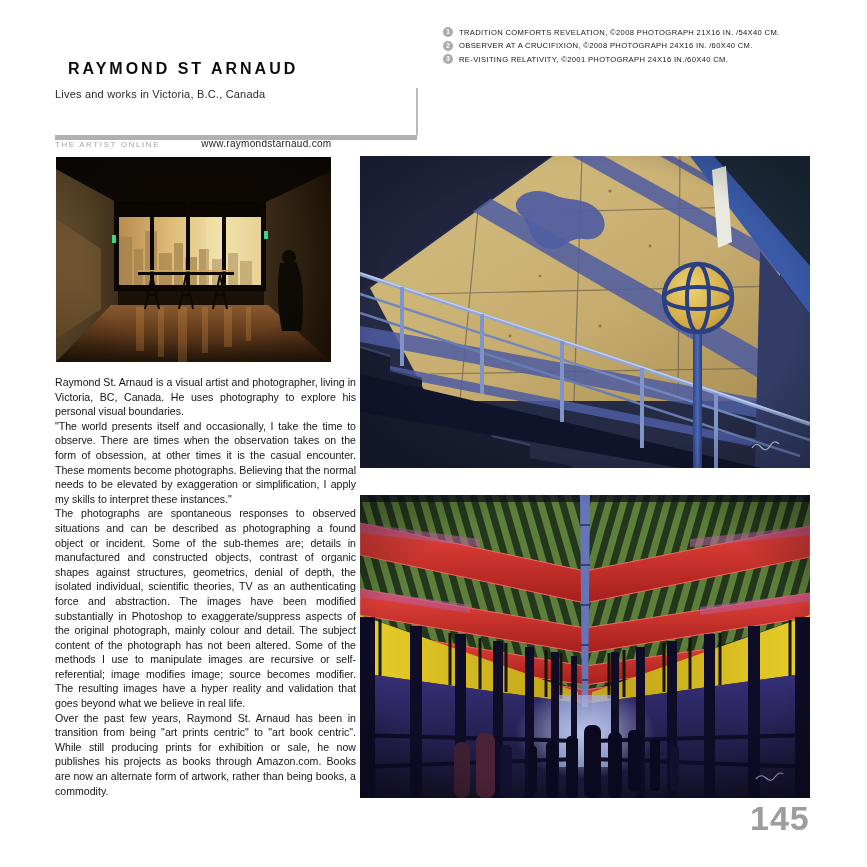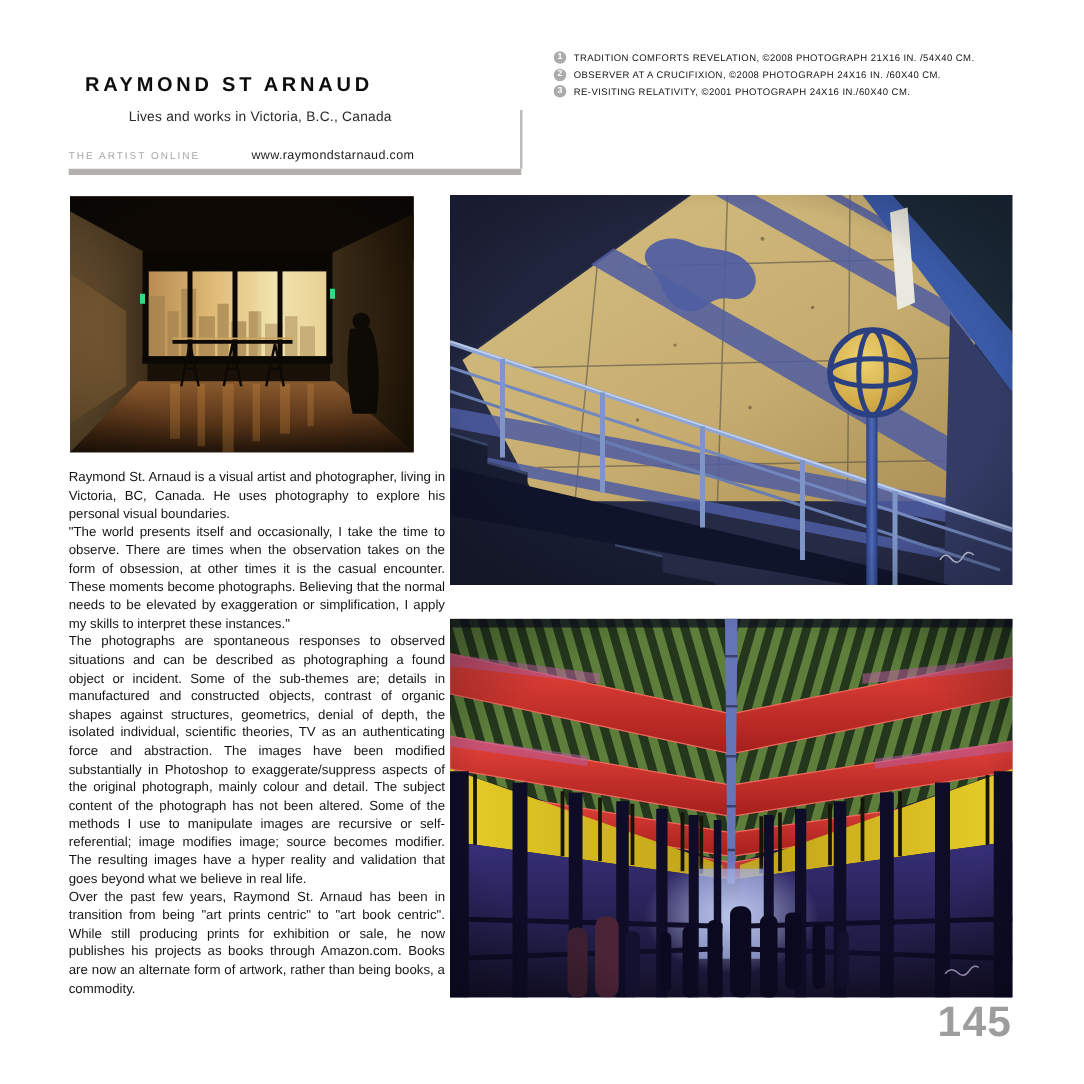--- a/index.html
+++ b/index.html
@@ -1,29 +1,29 @@
 <!DOCTYPE html>
 <html><head>
 <meta charset="utf-8">
 <style>
   html,body{margin:0;padding:0;background:#ffffff;}
   body{width:867px;height:867px;font-family:"Liberation Sans",sans-serif;color:#111;}
   .page{position:relative;width:867px;height:867px;background:#fff;overflow:hidden;}
 
   
   .artist-name{position:absolute;left:68px;top:60px;font-size:16px;font-weight:bold;letter-spacing:3px;color:#0d0d0d;white-space:nowrap;}
-  .artist-loc{position:absolute;left:55px;top:88px;font-size:11px;color:#2a2a2a;letter-spacing:.2px;margin-left:48px;}
+  .artist-loc{position:absolute;left:55px;top:88px;font-size:11px;color:#2a2a2a;letter-spacing:.2px;}
   .online-row{position:absolute;left:55px;top:119px;display:flex;align-items:baseline;gap:25px;}
   .online-label{font-size:8px;color:#a6a6a6;letter-spacing:1.6px;}
-  .online-url{font-size:10px;color:#1c1c1c;margin-left:16px;letter-spacing:.3px;}
+  .online-url{font-size:10px;color:#1c1c1c;margin-left:16px;letter-spacing:.3px;margin-top:19px;}
   .hrule{position:absolute;left:55px;top:135px;width:362px;height:5px;background:#b2b1b0;}
   .vrule{position:absolute;left:416px;top:88px;width:2px;height:47px;background:#bdbcbb;}
 
   
-  .captions{position:absolute;left:443px;top:41px;}
+  .captions{position:absolute;left:443px;top:27px;}
   .cap-row{display:flex;align-items:center;margin-bottom:3.5px;}
   .cap-num{width:10px;height:10px;border-radius:50%;background:#ababab;color:#fff;
     font-size:7px;line-height:10px;text-align:center;flex:0 0 10px;margin-right:6px;font-weight:bold;}
   .cap-text{font-size:7.6px;color:#141414;letter-spacing:.35px;white-space:nowrap;}
 
   
   .photo{position:absolute;display:block;}
   #photo1{left:56px;top:157px;width:275px;height:205px;}
   #photo2{left:360px;top:156px;width:450px;height:312px;}
   #photo3{left:360px;top:495px;width:450px;height:303px;}

